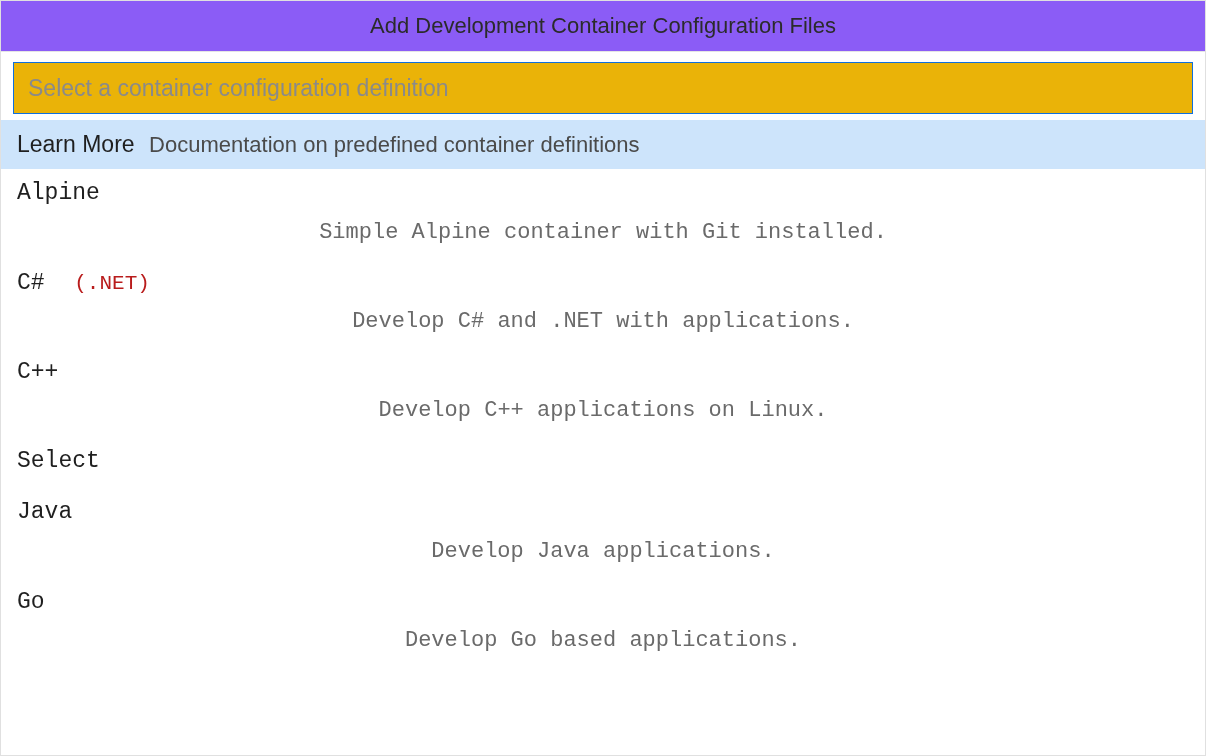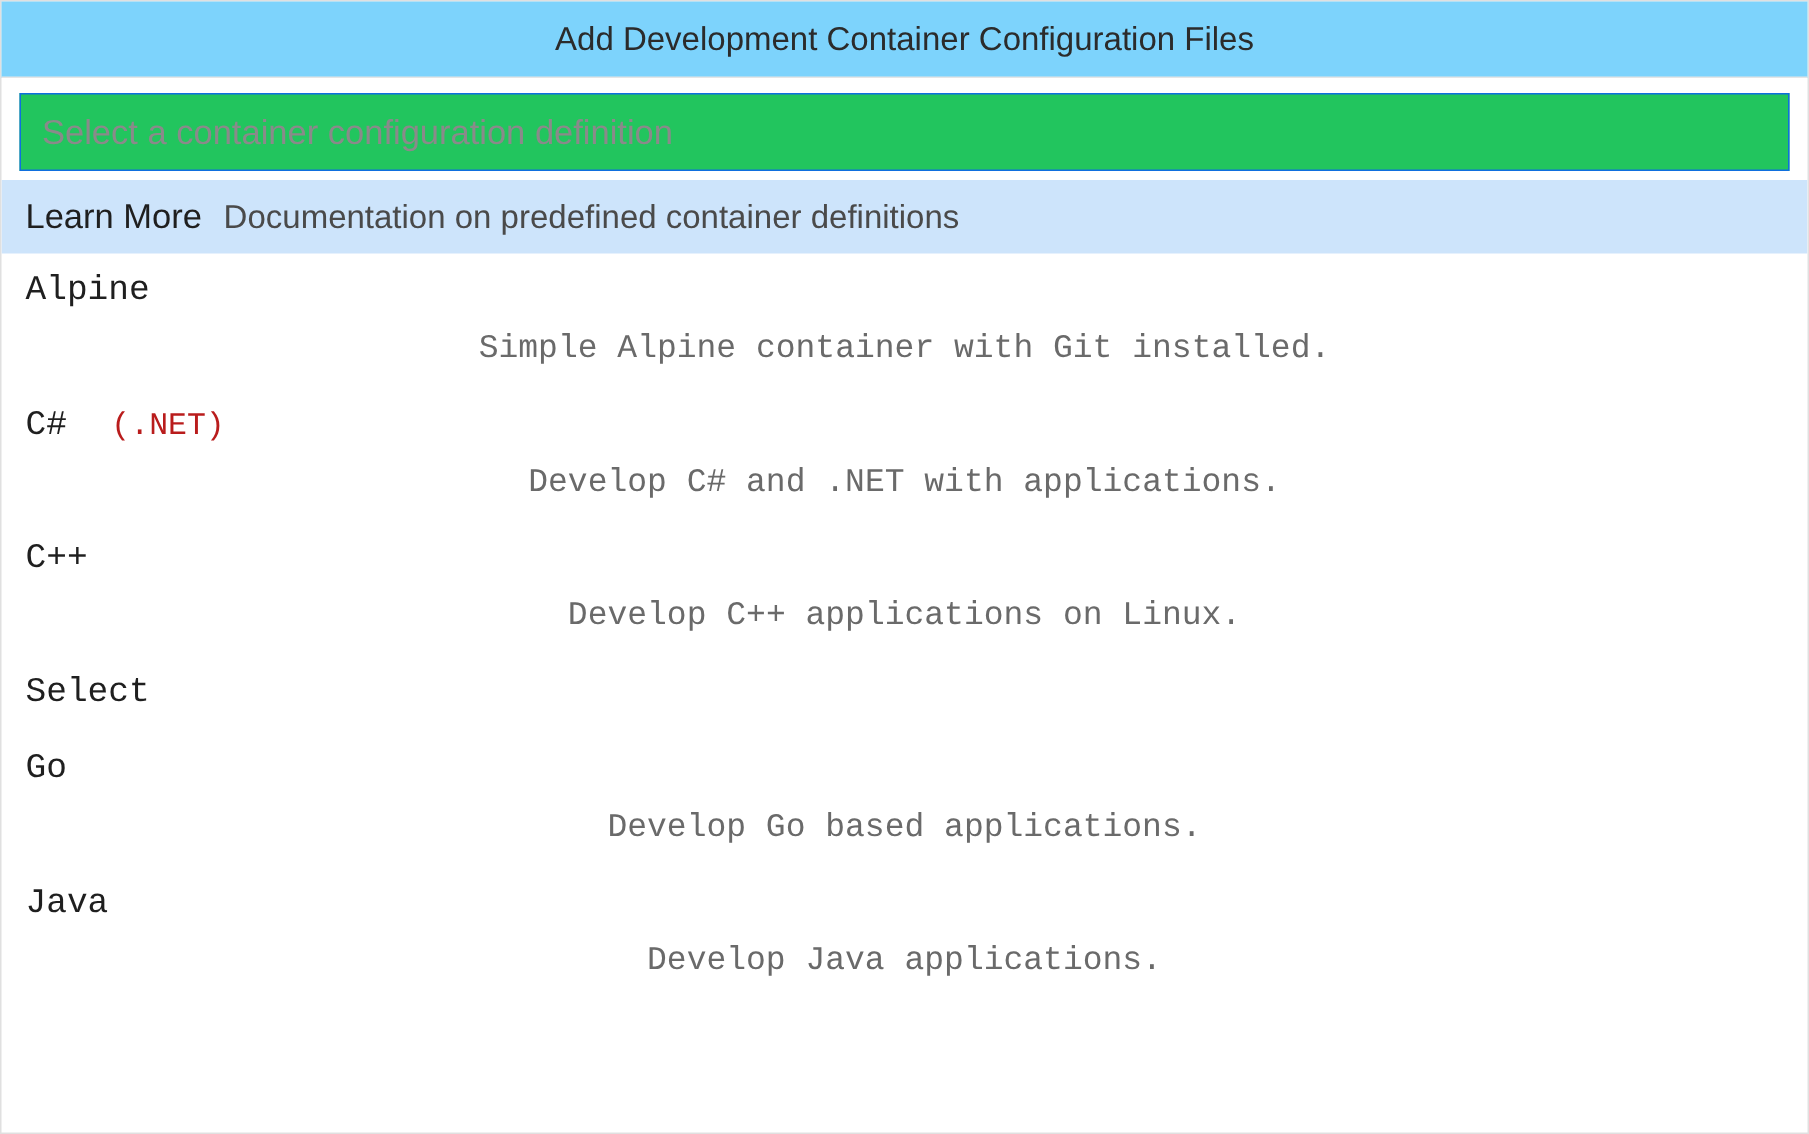--- a/index.html
+++ b/index.html
@@ -15,40 +15,40 @@
       overflow: hidden;
     }
     .container {
       width: 100%;
       height: 100%;
       border: 1px solid #e0e0e0;
       display: flex;
       flex-direction: column;
     }
     .title-bar {
-      background: #7dd3fc;
+      background: #8b5cf6;
       text-align: center;
       padding: 12px 0;
       font-size: 22px;
       color: #2b2b2b;
       font-weight: 400;
       border-bottom: 1px solid #e5e5e5;
     }
     .search-wrapper {
       padding: 10px 12px 6px 12px;
     }
     .search-input {
       width: 100%;
       height: 52px;
       border: 1px solid #0f6fde;
       outline: none;
       font-size: 23px;
       color: #333;
       padding: 0 14px;
-      background: #22c55e;
+      background: #eab308;
       font-family: inherit;
     }
     .search-input::placeholder {
       color: #8a8a8a;
     }
     .list {
       flex: 1;
       overflow: hidden;
     }
     .list-item {
@@ -135,27 +135,27 @@
     </div>
 
     <div class="list-item two-line">
       <div>
         <span class="item-title">Select</span>
       </div>
     </div>
 
     <div class="list-item two-line">
       <div>
-        <span class="item-title">Go</span>
+        <span class="item-title">Java</span>
       </div>
-      <div class="item-desc">Develop Go based applications.</div>
+      <div class="item-desc">Develop Java applications.</div>
     </div>
 
     <div class="list-item two-line">
       <div>
-        <span class="item-title">Java</span>
+        <span class="item-title">Go</span>
       </div>
-      <div class="item-desc">Develop Java applications.</div>
+      <div class="item-desc">Develop Go based applications.</div>
     </div>
 
 
   </div>
 </div>
 
 </body></html>

